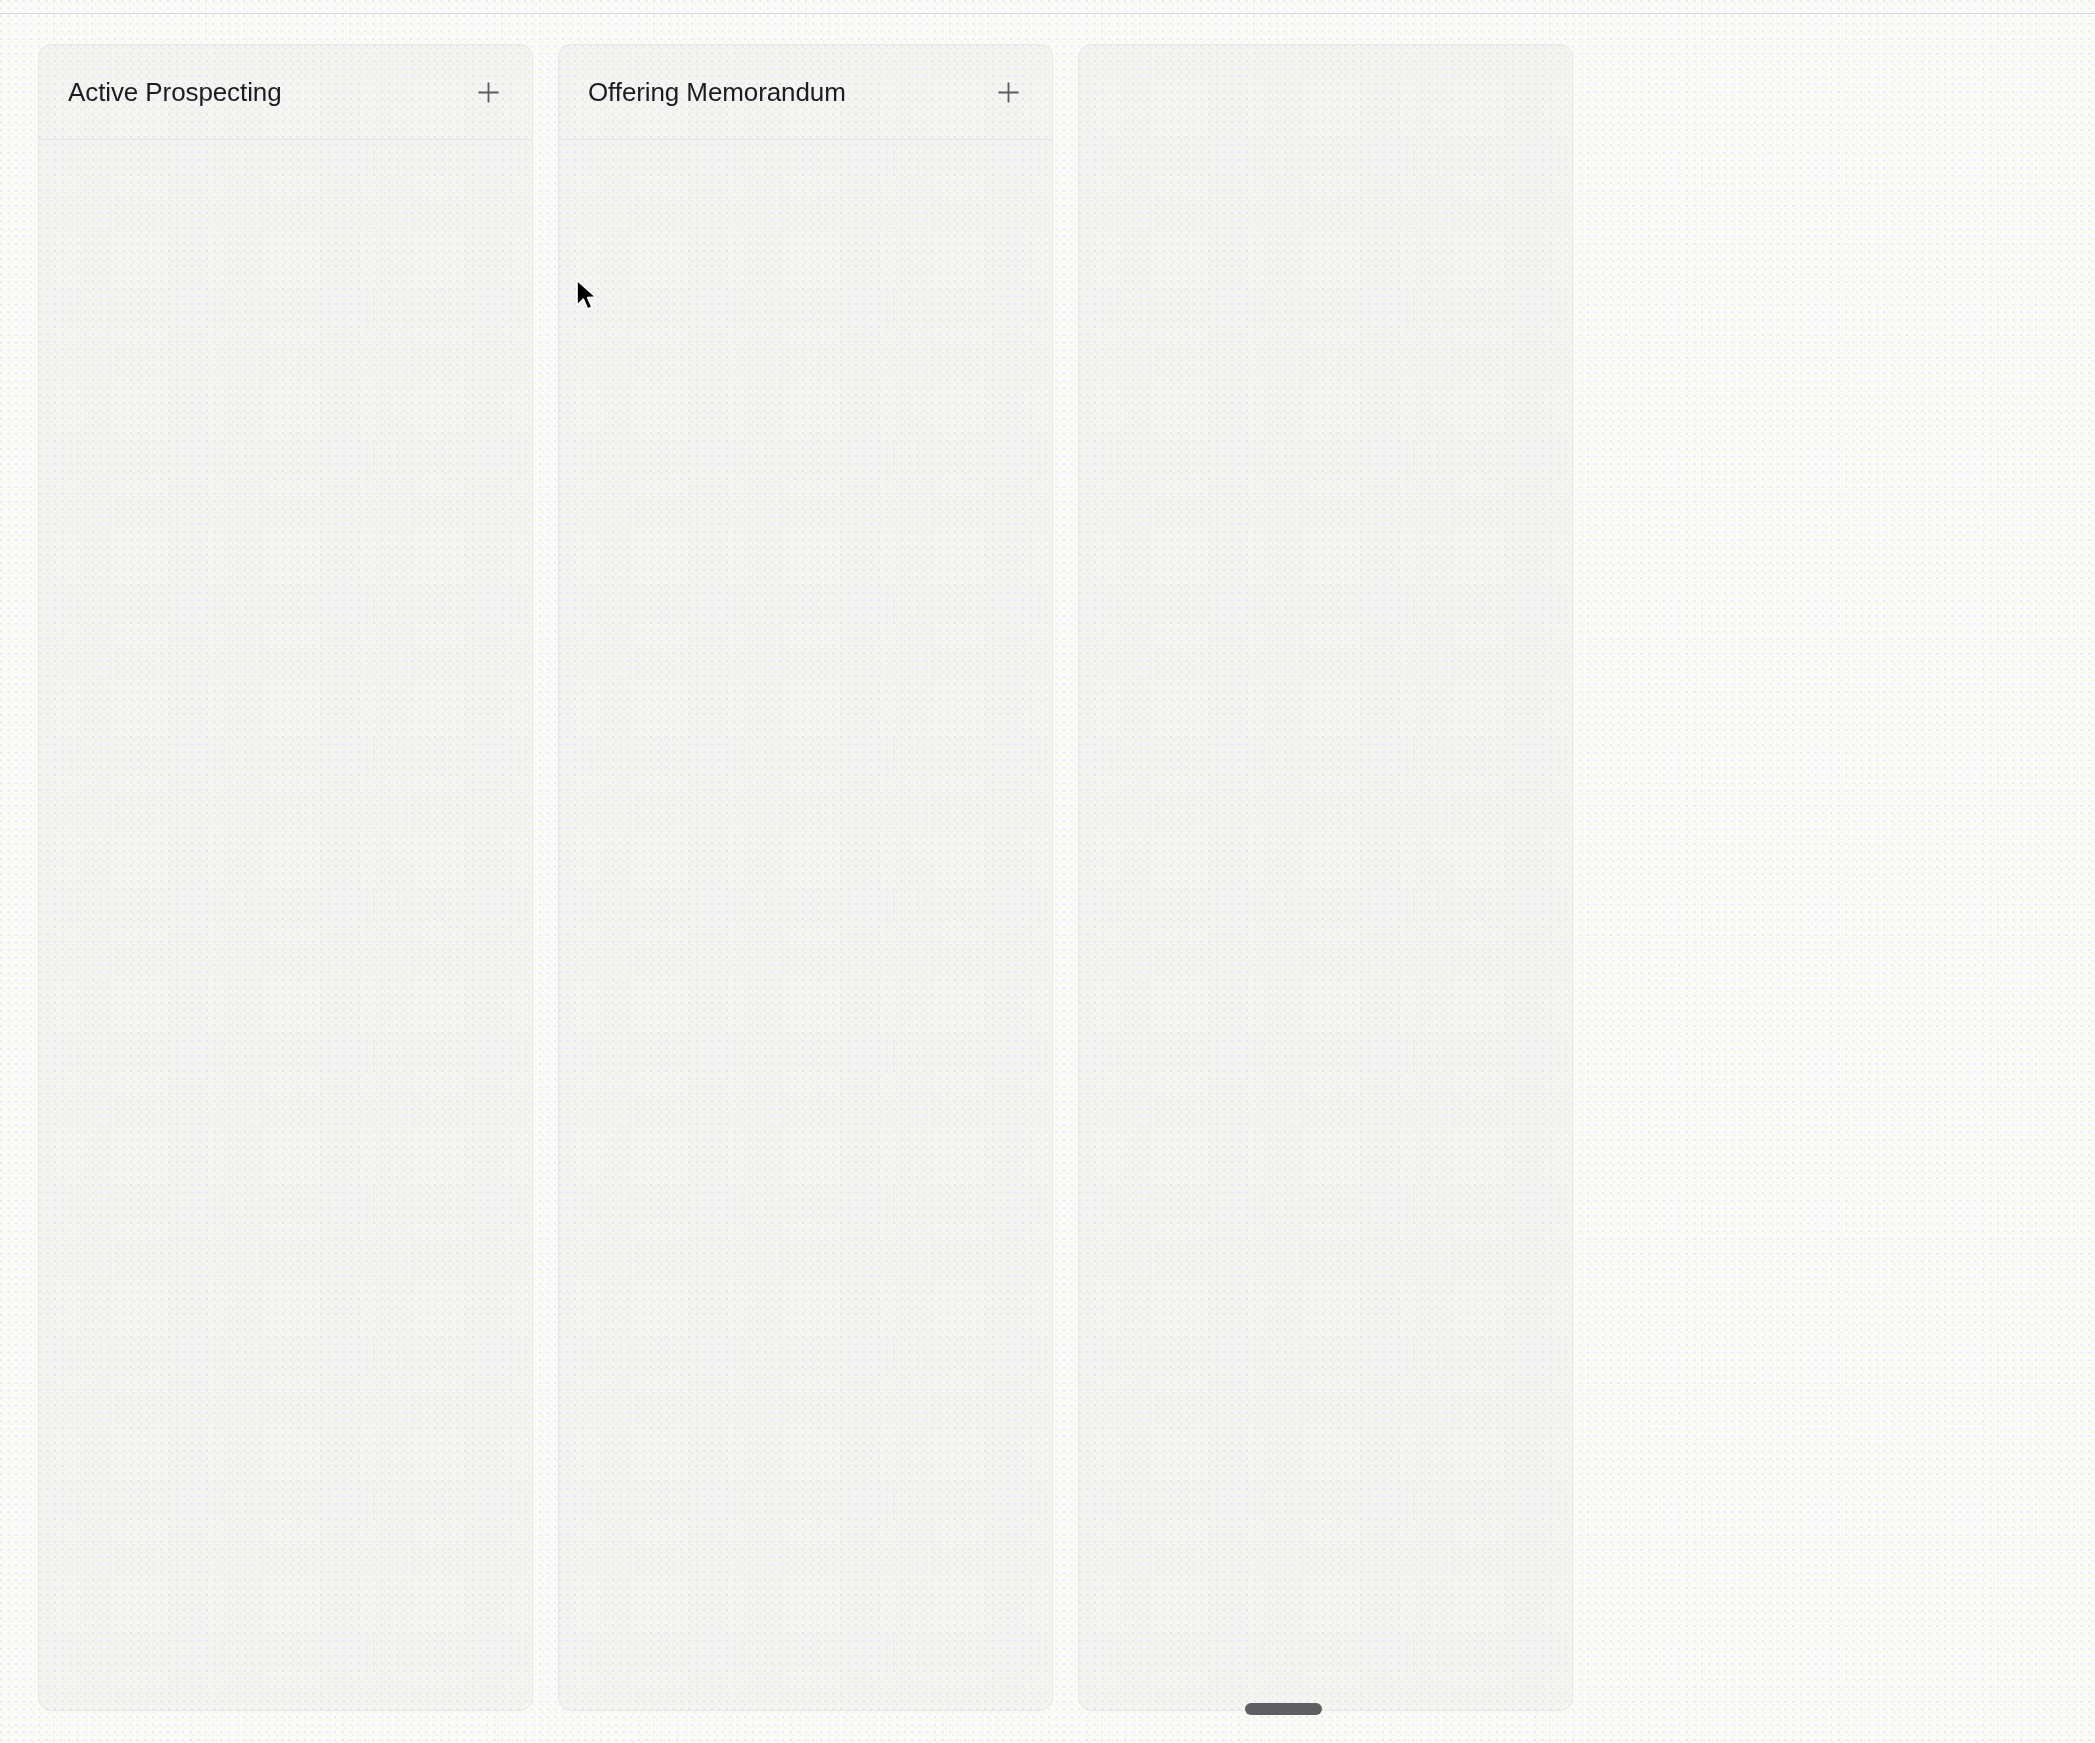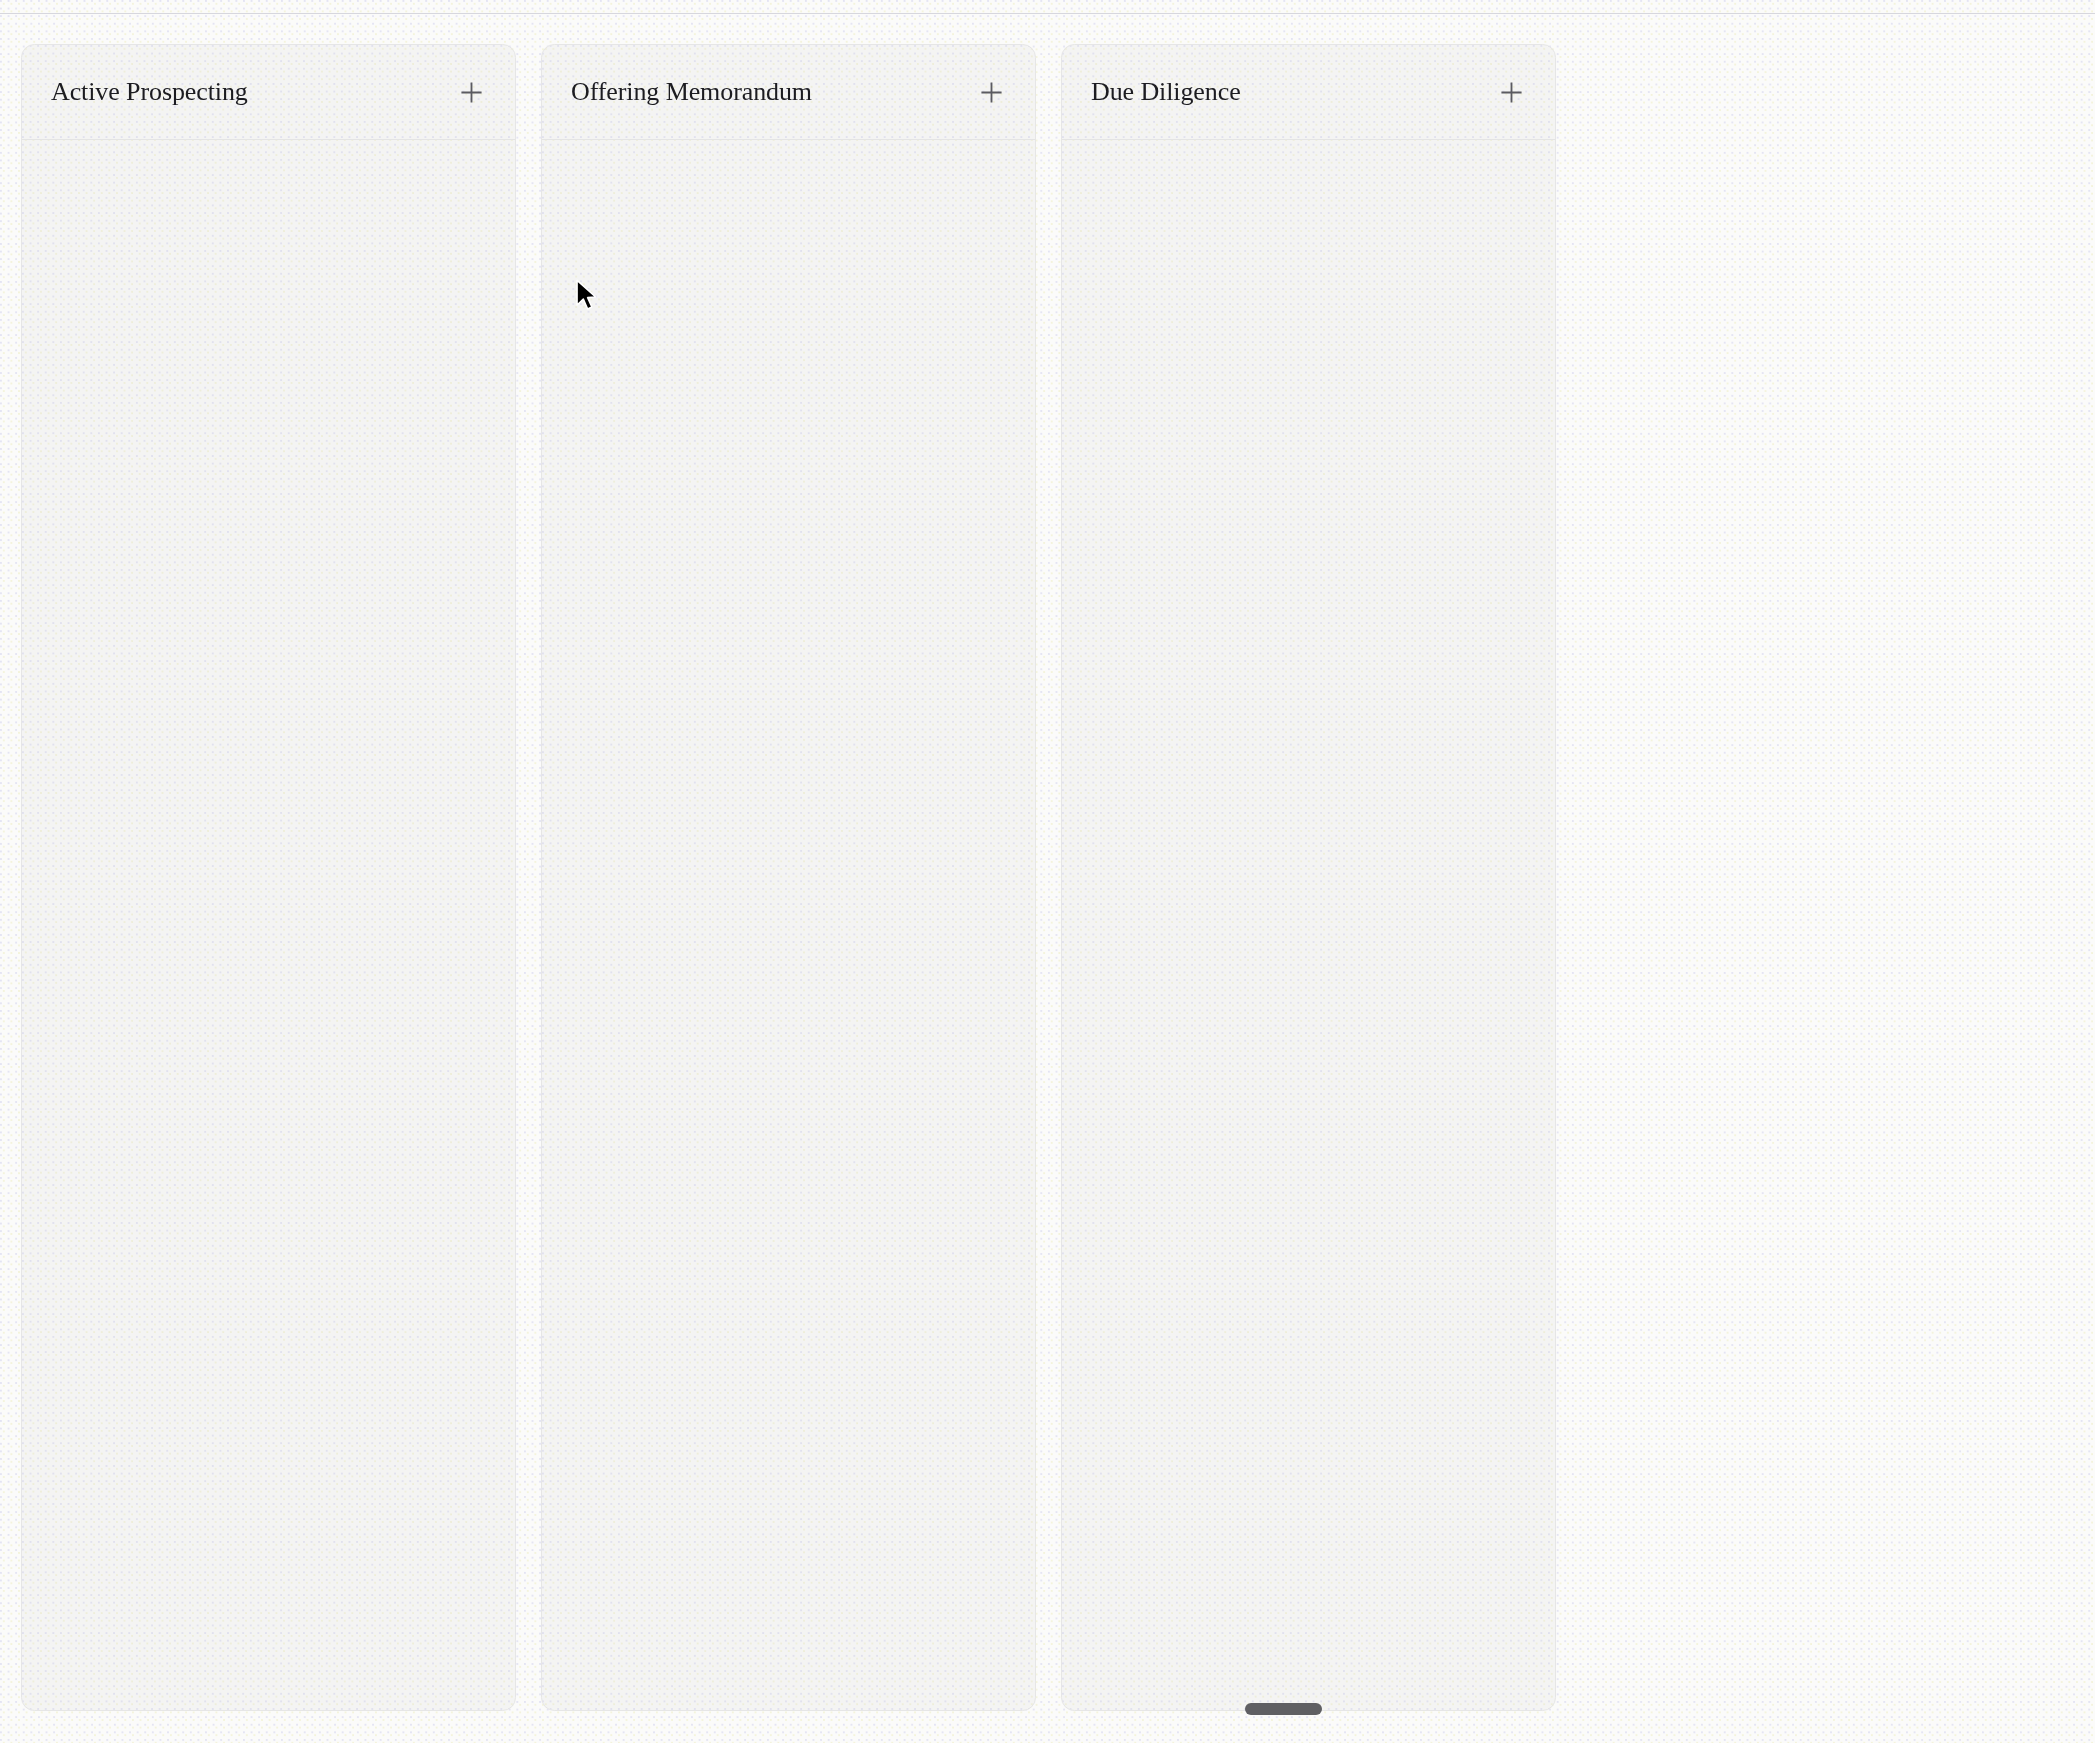--- a/index.html
+++ b/index.html
@@ -38,25 +38,24 @@
   }
 
   #columns-row {
     position: absolute;
     left: 0;
     top: 44px;
     width: 2095px;
     height: 1667px;
     display: flex;
     align-items: flex-start;
-    padding-left: 21px;
+    padding-left: 38px;
     padding-right: 31px;
     box-sizing: border-box;
     gap: 25px;
-    font-family: Liberation Serif, serif;
   }
 
   .board-column {
     flex: 0 0 495px;
     width: 495px;
     height: 1667px;
     box-sizing: border-box;
     background-color: #f4f4f3;
     background-image:
       radial-gradient(circle at 1px 1px, rgba(150,150,220,0.20) 1px, transparent 0),
@@ -180,28 +179,20 @@
         </svg>
       </button>
     </div>
     <div class="column-body">
       <div class="column-cards"></div>
     </div>
   </div>
 
 
   <div class="board-column">
-    <div class="column-header">
-      <span class="column-title">Due Diligence</span>
-      <button class="add-card-button">
-        <svg width="27" height="27" viewBox="0 0 28 28">
-          <path d="M14 4.5 L14 23.5 M4.5 14 L23.5 14" stroke="#5b5b61" stroke-width="1.9" stroke-linecap="square"></path>
-        </svg>
-      </button>
-    </div>
     <div class="column-body">
       <div class="column-cards"></div>
     </div>
   </div>
 
 </div>
 
 <div id="board-scrollbar">
   <div id="board-scrollbar-thumb"></div>
 </div>

